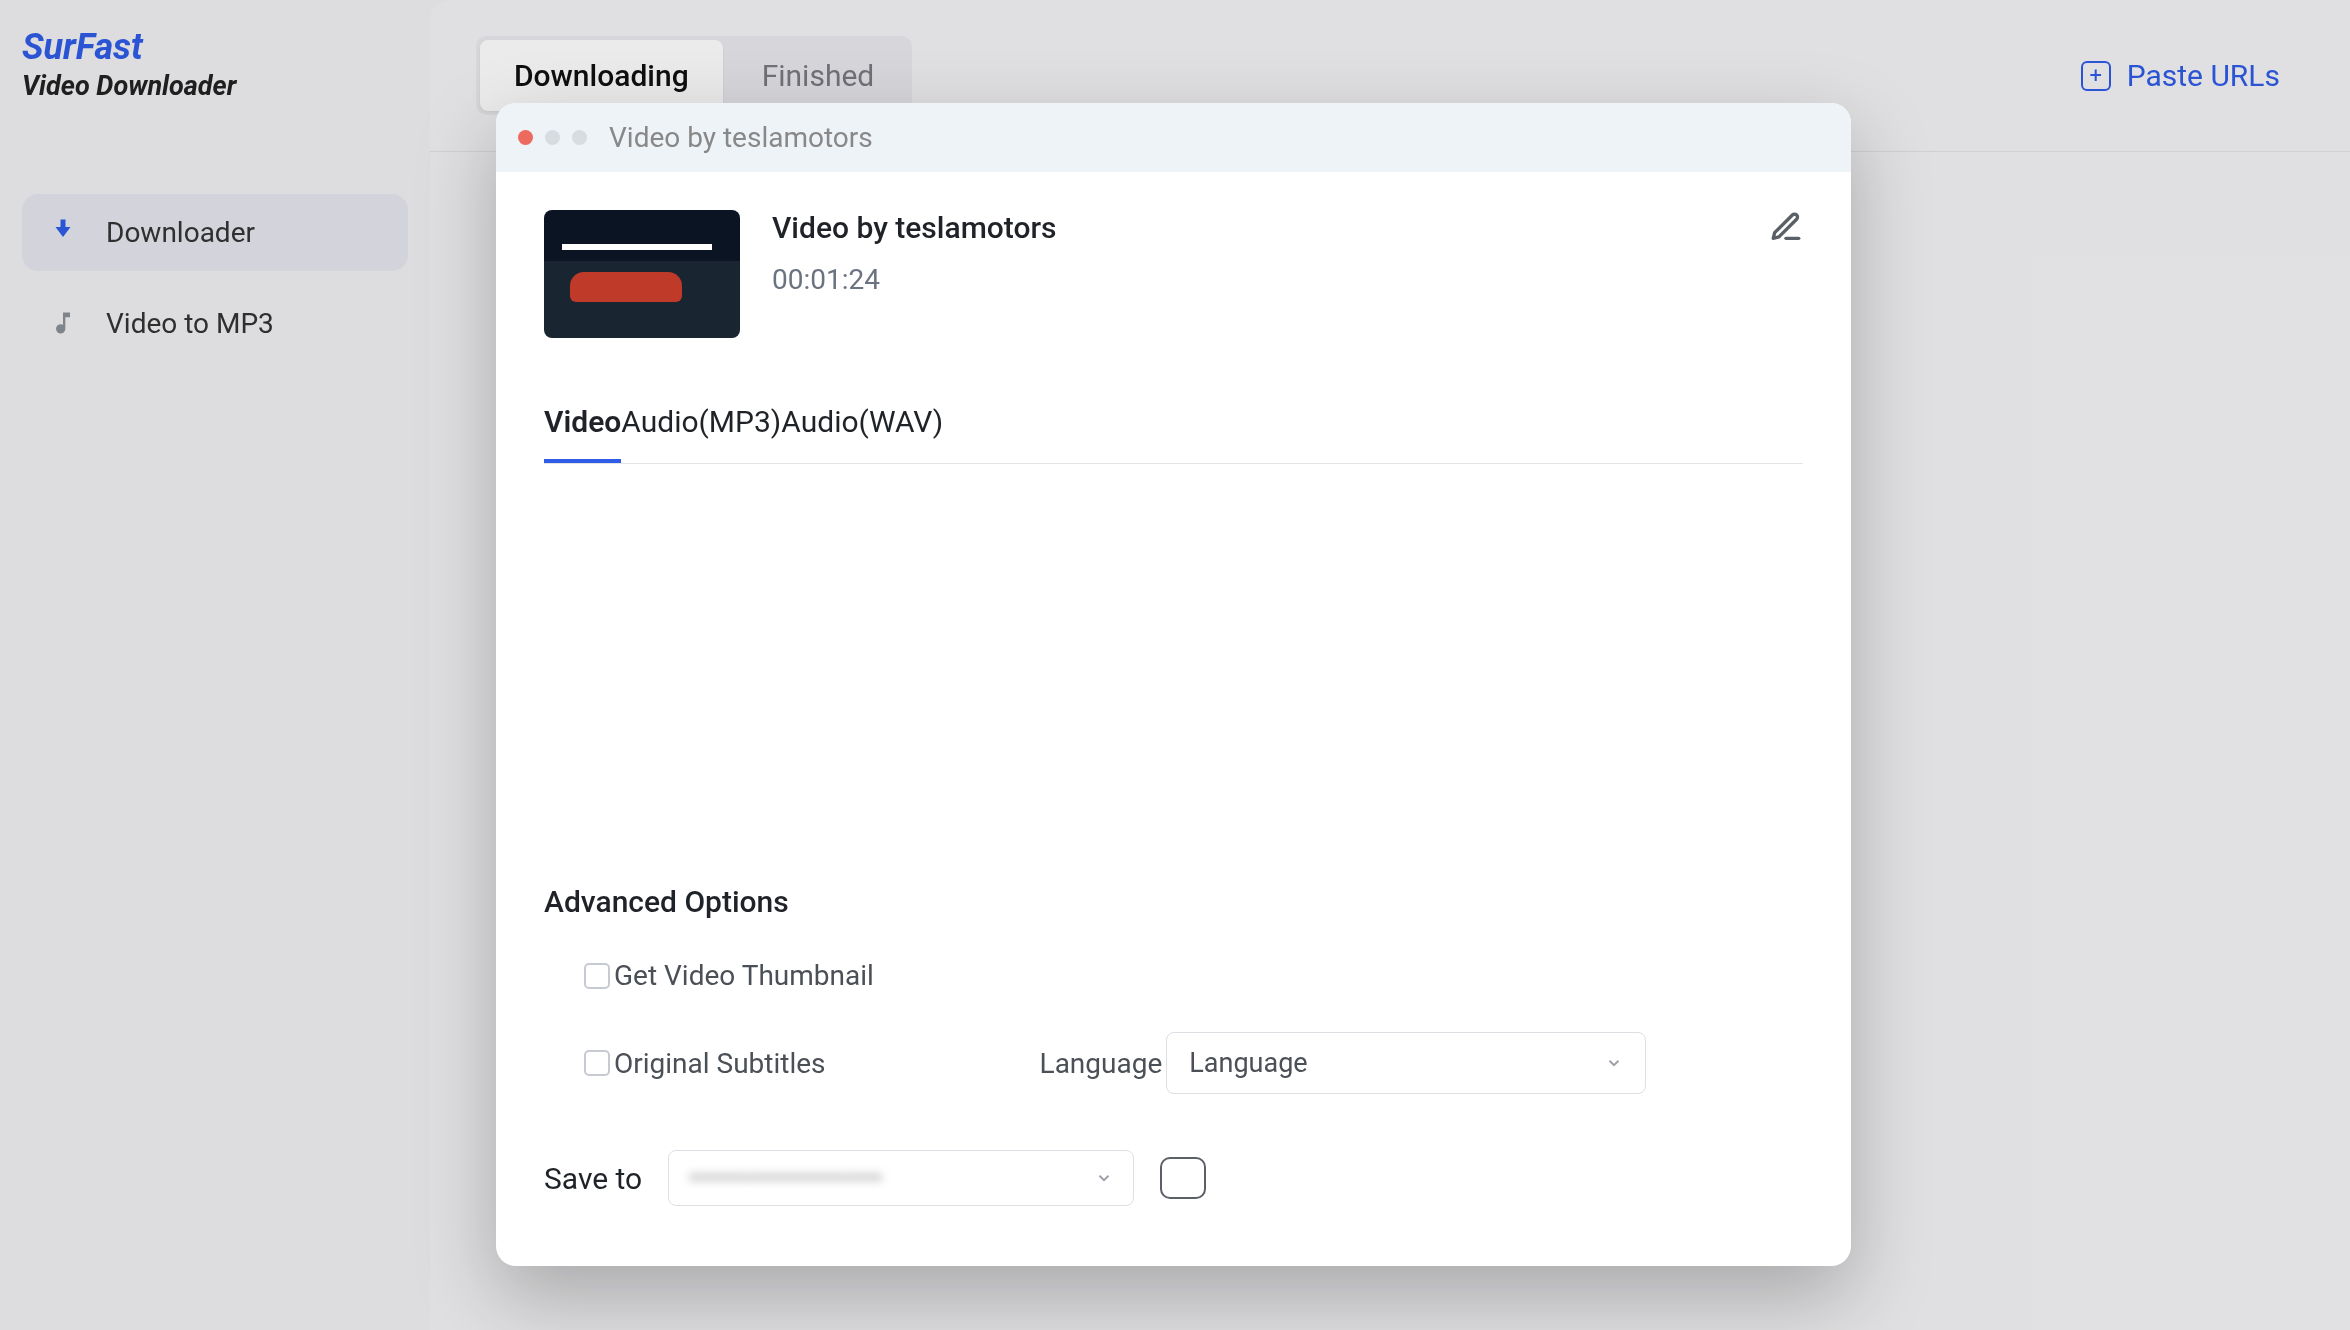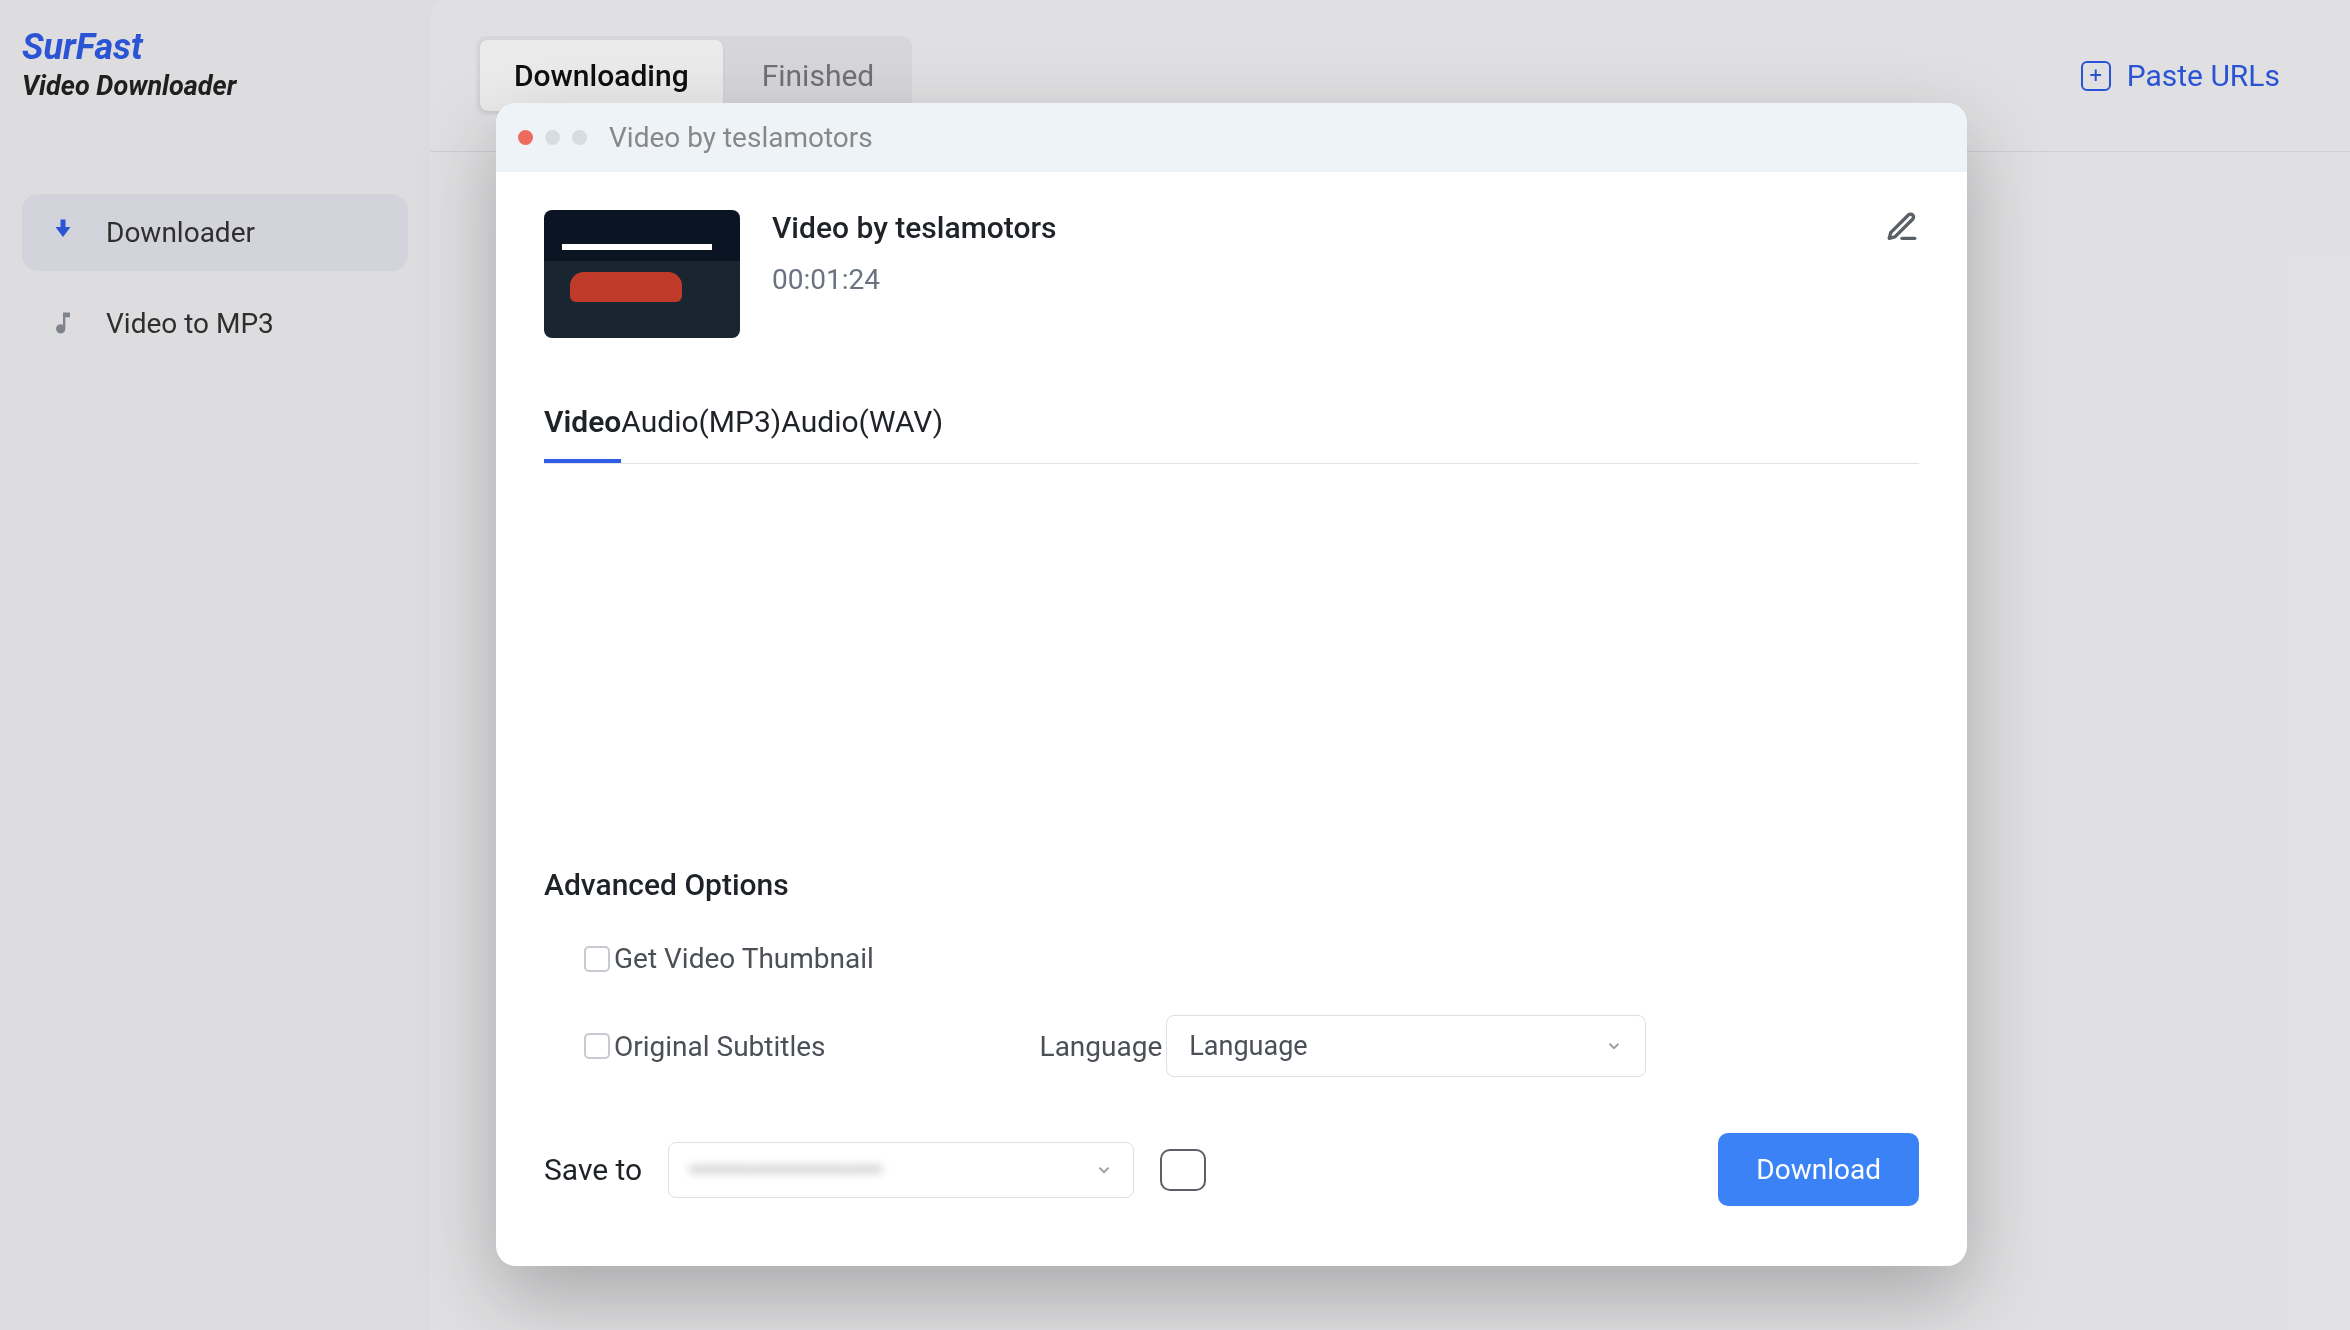--- a/index.html
+++ b/index.html
@@ -116,21 +116,21 @@
   justify-content: center;
   font-size: 22px;
   line-height: 1;
 }
 
 
 .modal {
   position: absolute;
   left: 496px;
   top: 103px;
-  width: 1471px;
+  width: 1355px;
   height: 1163px;
   background: #fff;
   border-radius: 20px;
   box-shadow: 0 30px 80px rgba(0,0,0,0.25);
   z-index: 100;
   overflow: hidden;
   display: flex;
   flex-direction: column;
 }
 .modal-titlebar {
@@ -422,16 +422,15 @@
           <svg width="18" height="18" viewBox="0 0 24 24" fill="none" stroke="#9aa0a8" stroke-width="2.5">
               <polyline points="6 9 12 15 18 9"></polyline>
             </svg>
         </span>
       </div>
       <span class="folder-btn">
         <svg width="46" height="42" viewBox="0 0 46 42" style="position:absolute;inset:0">
             <rect x="0" y="0" width="0" height="0"></rect>
           </svg>
       </span>
-      <div class="download-btn">Download</div>
     </div>
   </div>
 </div>
 
 </body></html>

